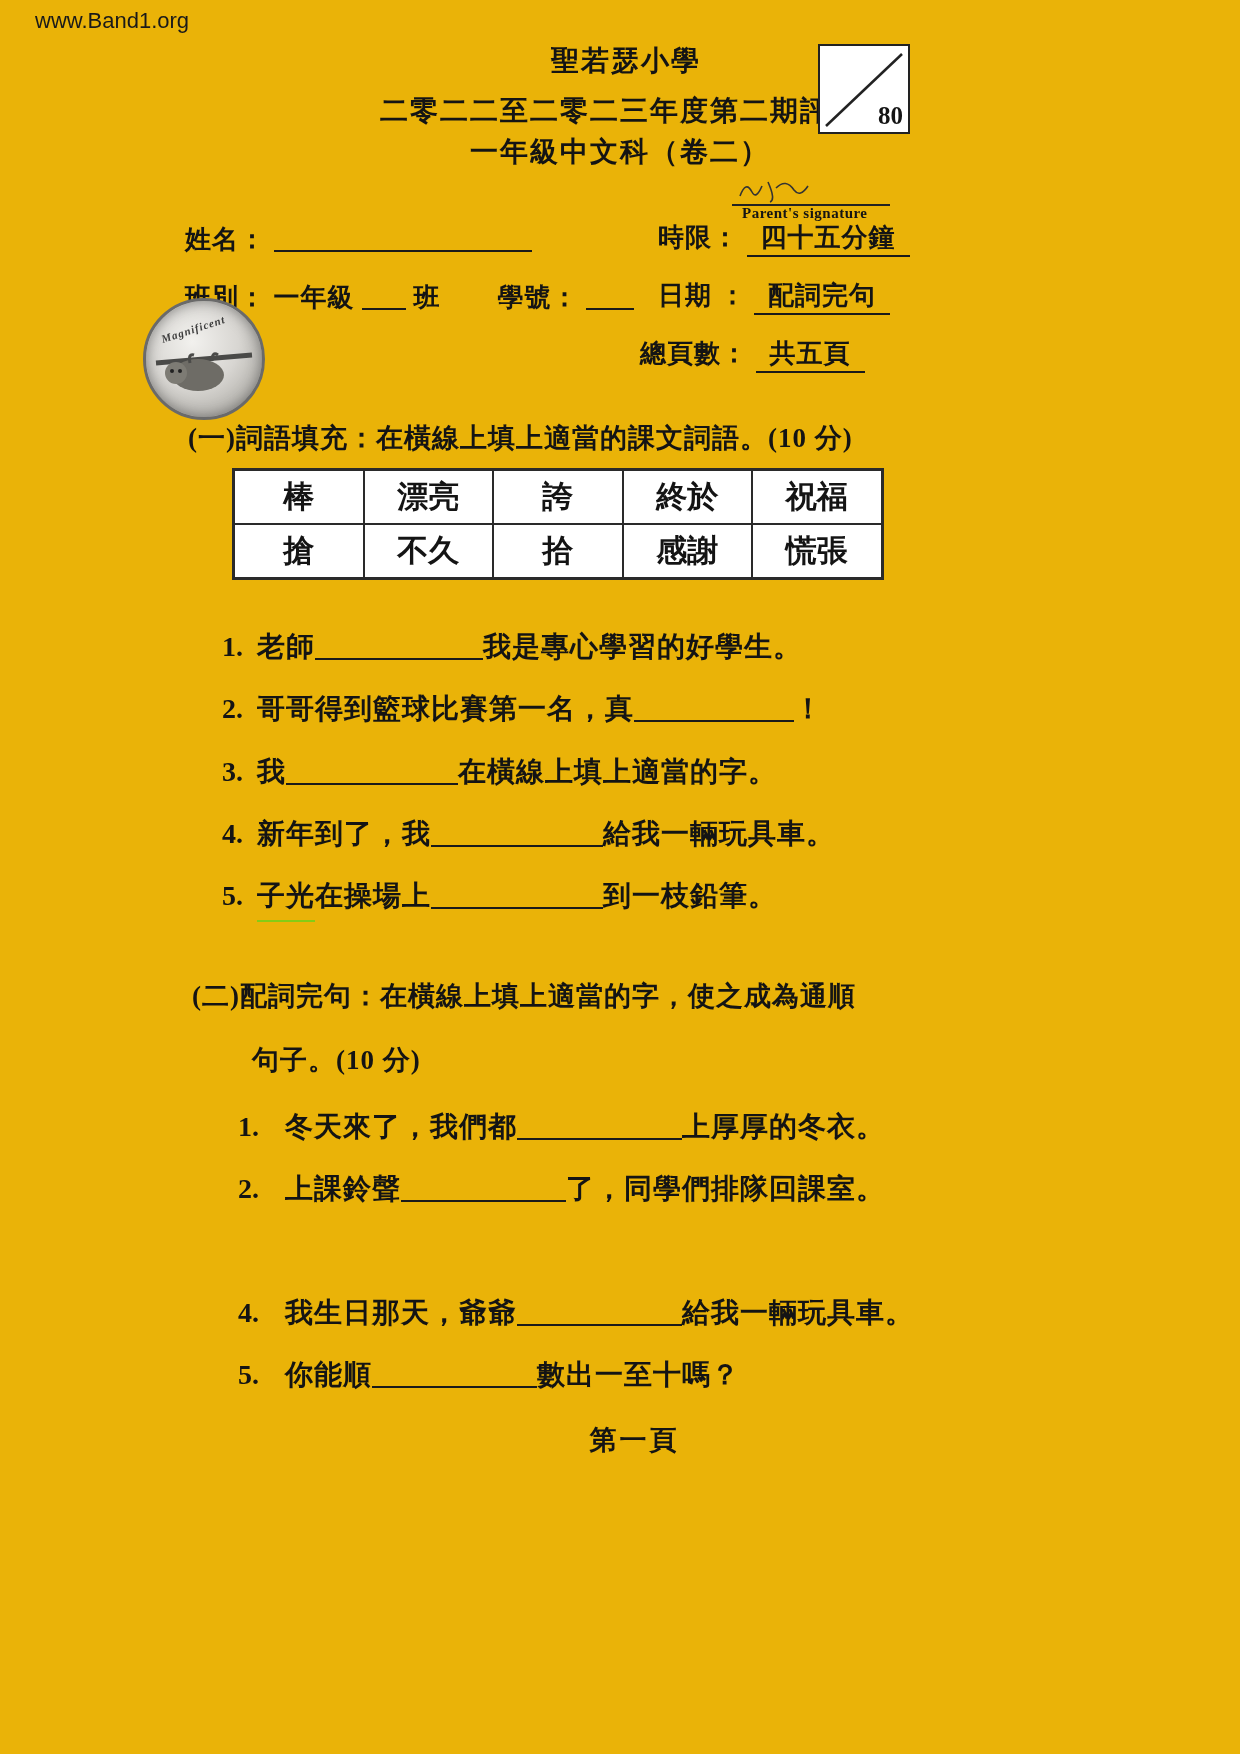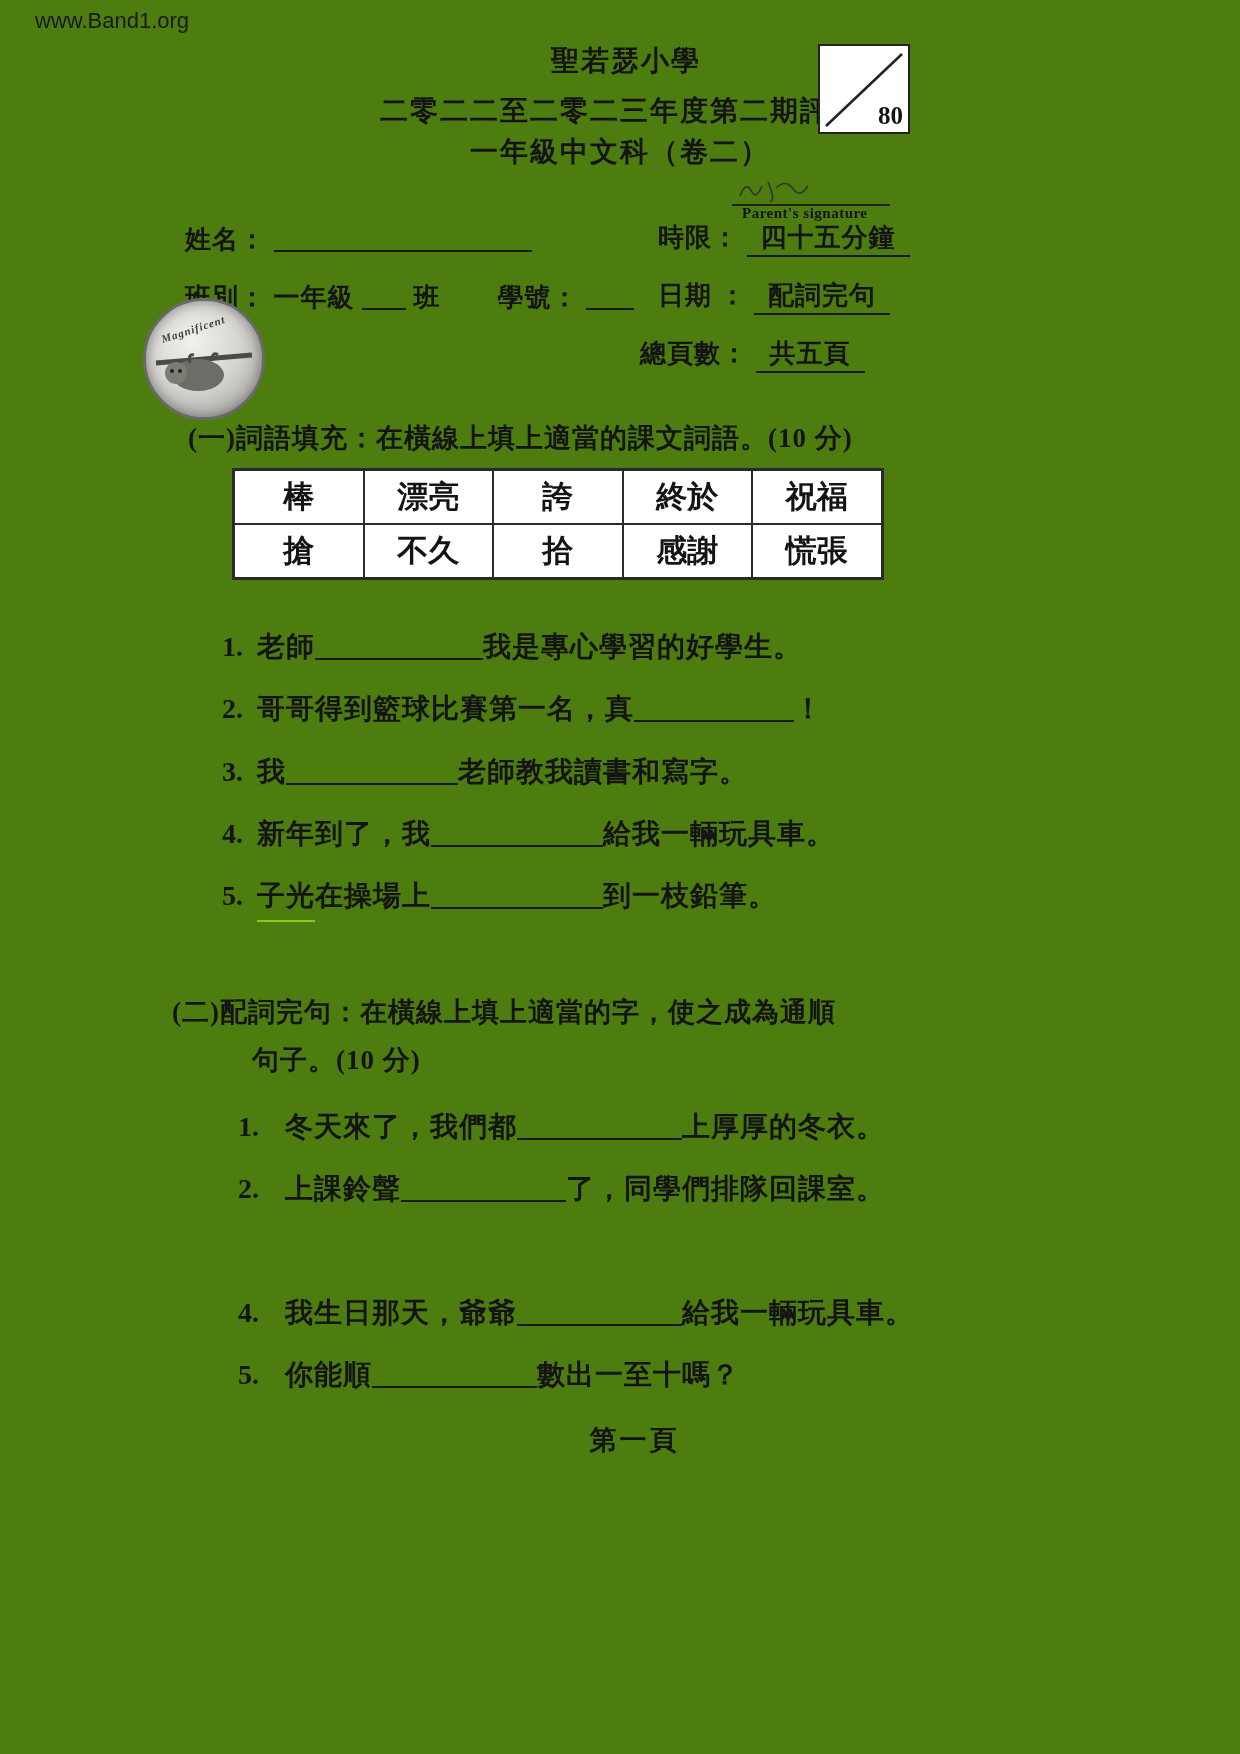--- a/index.html
+++ b/index.html
@@ -1,20 +1,20 @@
 <!DOCTYPE html>
 <html><head>
 <meta charset="utf-8">
 <style>
   html,body{margin:0;padding:0;background:#e9e9e9;}
   .page{
     position:relative;
     width:1240px;height:1754px;
     margin:0 auto;
-    background:#4d7c0f;
+    background:#eab308;
     font-family:"Liberation Serif","DejaVu Serif",serif;
     color:#141414;
     overflow:hidden;
   }
   .abs{position:absolute;}
   .center{left:0;right:0;text-align:center;}
   .h1{font-size:28px;font-weight:700;letter-spacing:2px;}
   .txt{font-size:26px;font-weight:600;letter-spacing:1px;white-space:nowrap;}
   .watermark{font-size:22px;font-weight:400;color:#1a1a1a;font-family:"Liberation Sans","DejaVu Sans",sans-serif;}
   .blank{
@@ -152,30 +152,30 @@
     <div class="wcell">慌張</div>
   </div>
 
   <div class="abs q" style="left:222px;top:628px;">
     <span class="qno">1.</span><span>老師</span><span class="blank" style="width:168px;"></span><span>我是專心學習的好學生。</span>
   </div>
   <div class="abs q" style="left:222px;top:690px;">
     <span class="qno">2.</span><span>哥哥得到籃球比賽第一名，真</span><span class="blank" style="width:160px;"></span><span>！</span>
   </div>
   <div class="abs q" style="left:222px;top:753px;">
-    <span class="qno">3.</span><span>我</span><span class="blank" style="width:172px;"></span><span>老師教我讀書和寫字。</span>
+    <span class="qno">3.</span><span>我</span><span class="blank" style="width:172px;"></span><span>在橫線上填上適當的字。</span>
   </div>
   <div class="abs q" style="left:222px;top:815px;">
     <span class="qno">4.</span><span>新年到了，我</span><span class="blank" style="width:172px;"></span><span>給我一輛玩具車。</span>
   </div>
   <div class="abs q" style="left:222px;top:877px;">
     <span class="qno">5.</span><span class="uname">子光</span><span>在操場上</span><span class="blank" style="width:172px;"></span><span>到一枝鉛筆。</span>
   </div>
 
-  <div class="abs sec-title" style="left:172px;top:978px;margin-top:16px;">(二)配詞完句：在橫線上填上適當的字，使之成為通順</div>
+  <div class="abs sec-title" style="left:192px;top:978px;">(二)配詞完句：在橫線上填上適當的字，使之成為通順</div>
   <div class="abs sec-title" style="left:252px;top:1042px;">句子。(10 分)</div>
 
   <div class="abs q" style="left:238px;top:1108px;">
     <span class="qno qno2">1.</span><span>冬天來了，我們都</span><span class="blank" style="width:165px;"></span><span>上厚厚的冬衣。</span>
   </div>
   <div class="abs q" style="left:238px;top:1170px;">
     <span class="qno qno2">2.</span><span>上課鈴聲</span><span class="blank" style="width:165px;"></span><span>了，同學們排隊回課室。</span>
   </div>
   <div class="abs q" style="left:238px;top:1294px;">
     <span class="qno qno2">4.</span><span>我生日那天，爺爺</span><span class="blank" style="width:165px;"></span><span>給我一輛玩具車。</span>

